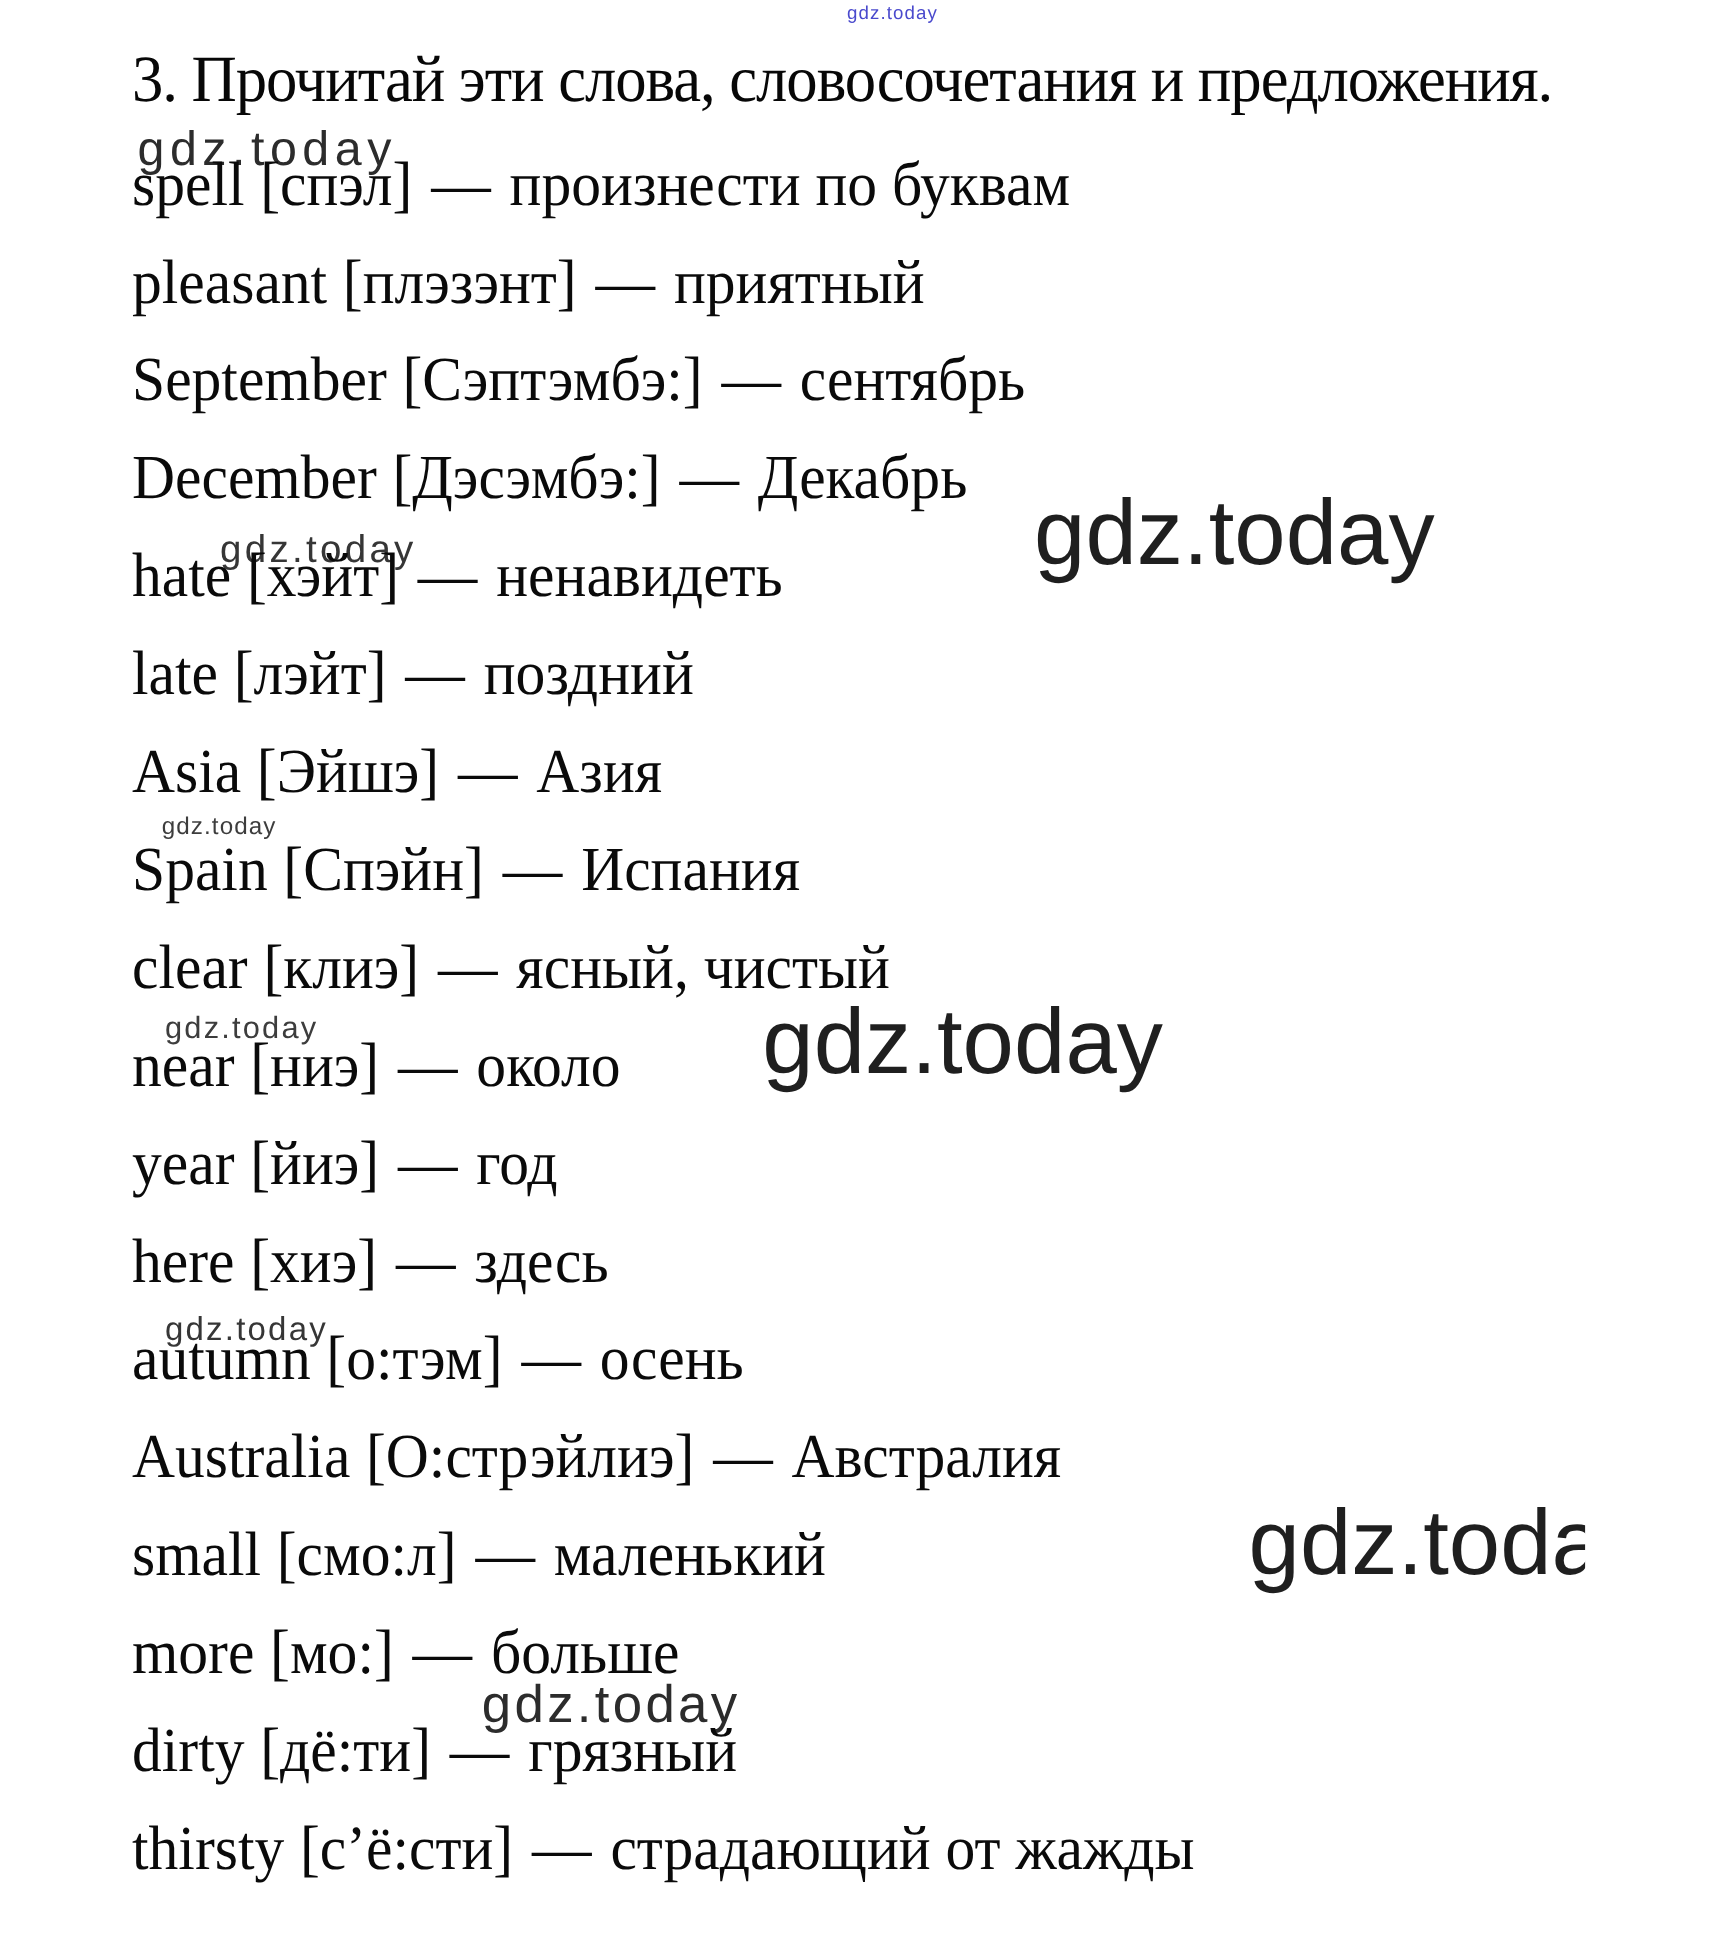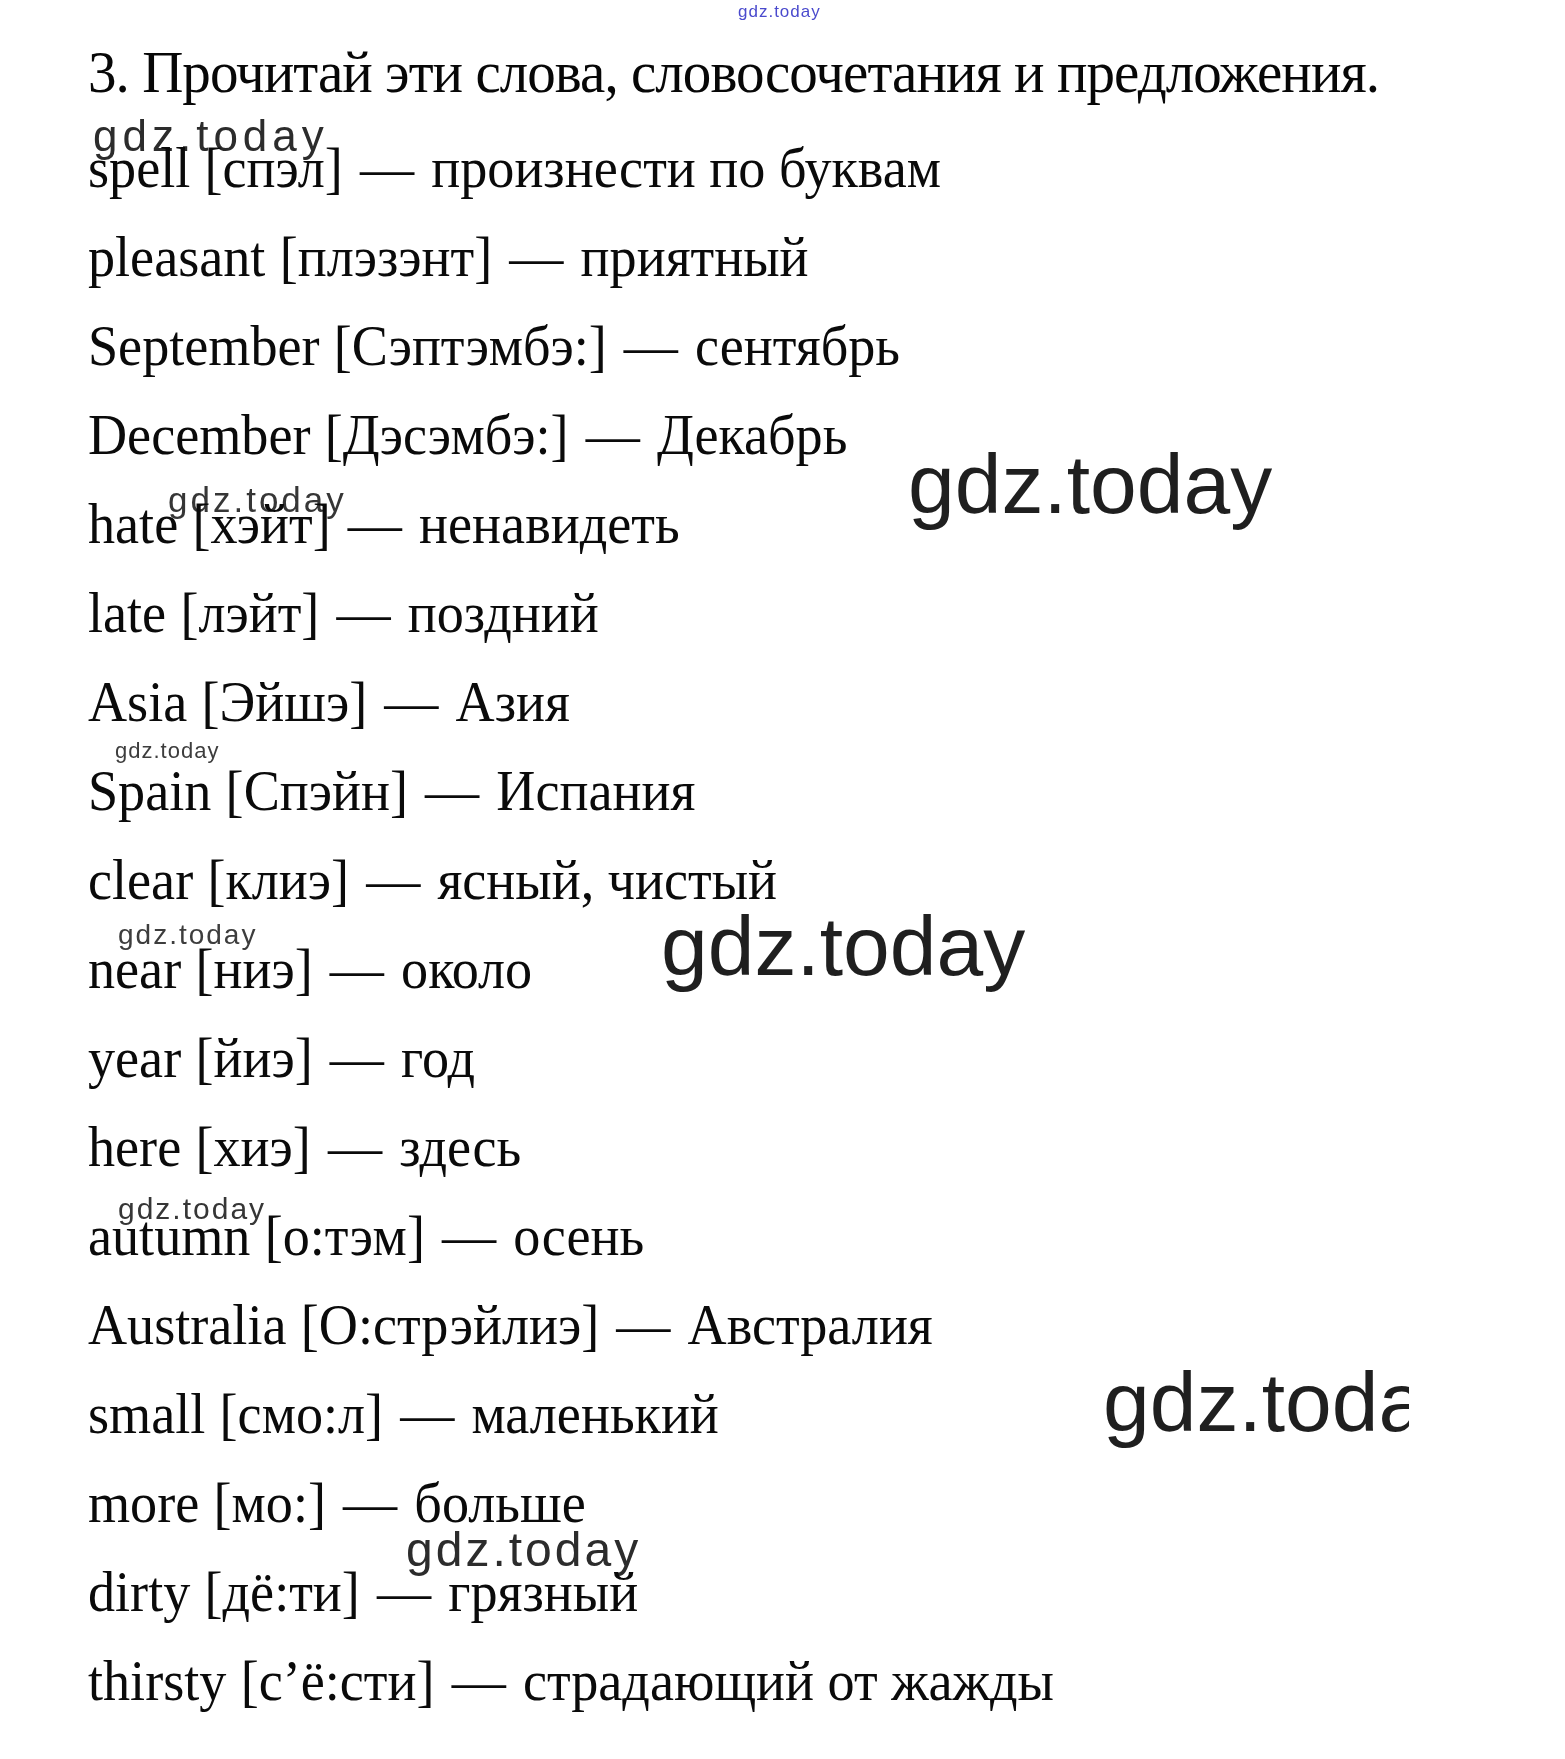--- a/index.html
+++ b/index.html
@@ -4,20 +4,21 @@
 <style>
   html,body{margin:0;padding:0;background:#ffffff;}
   .page{
     position:relative;
     width:1409px;
     height:1759px;
     background:#ffffff;
     overflow:hidden;
     font-family:"Liberation Serif", serif;
     color:#0a0a0a;
+    margin-left:32px;
   }
   .heading{
     position:absolute;
     left:88px; top:38px;
     font-size:60px;
     white-space:nowrap;
     transform:scaleX(0.95);
     transform-origin:0 0;
     letter-spacing:-1px;
     color:#070707;

